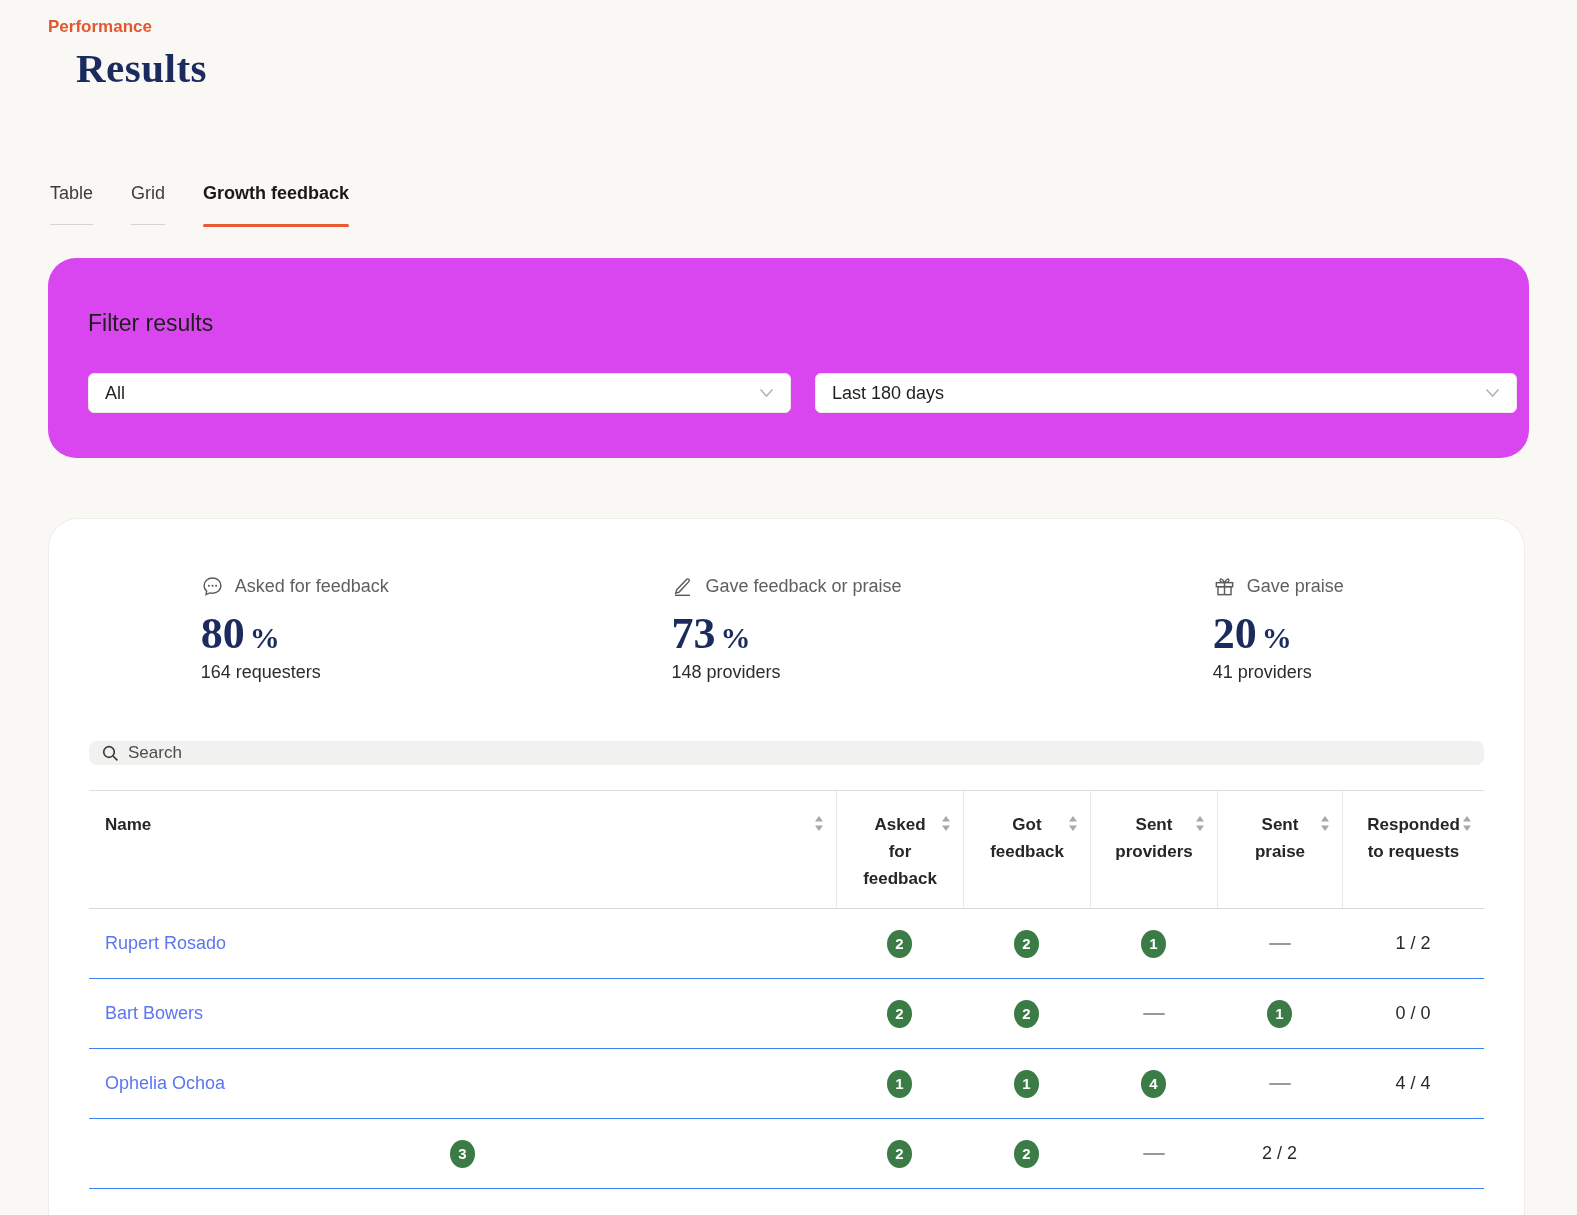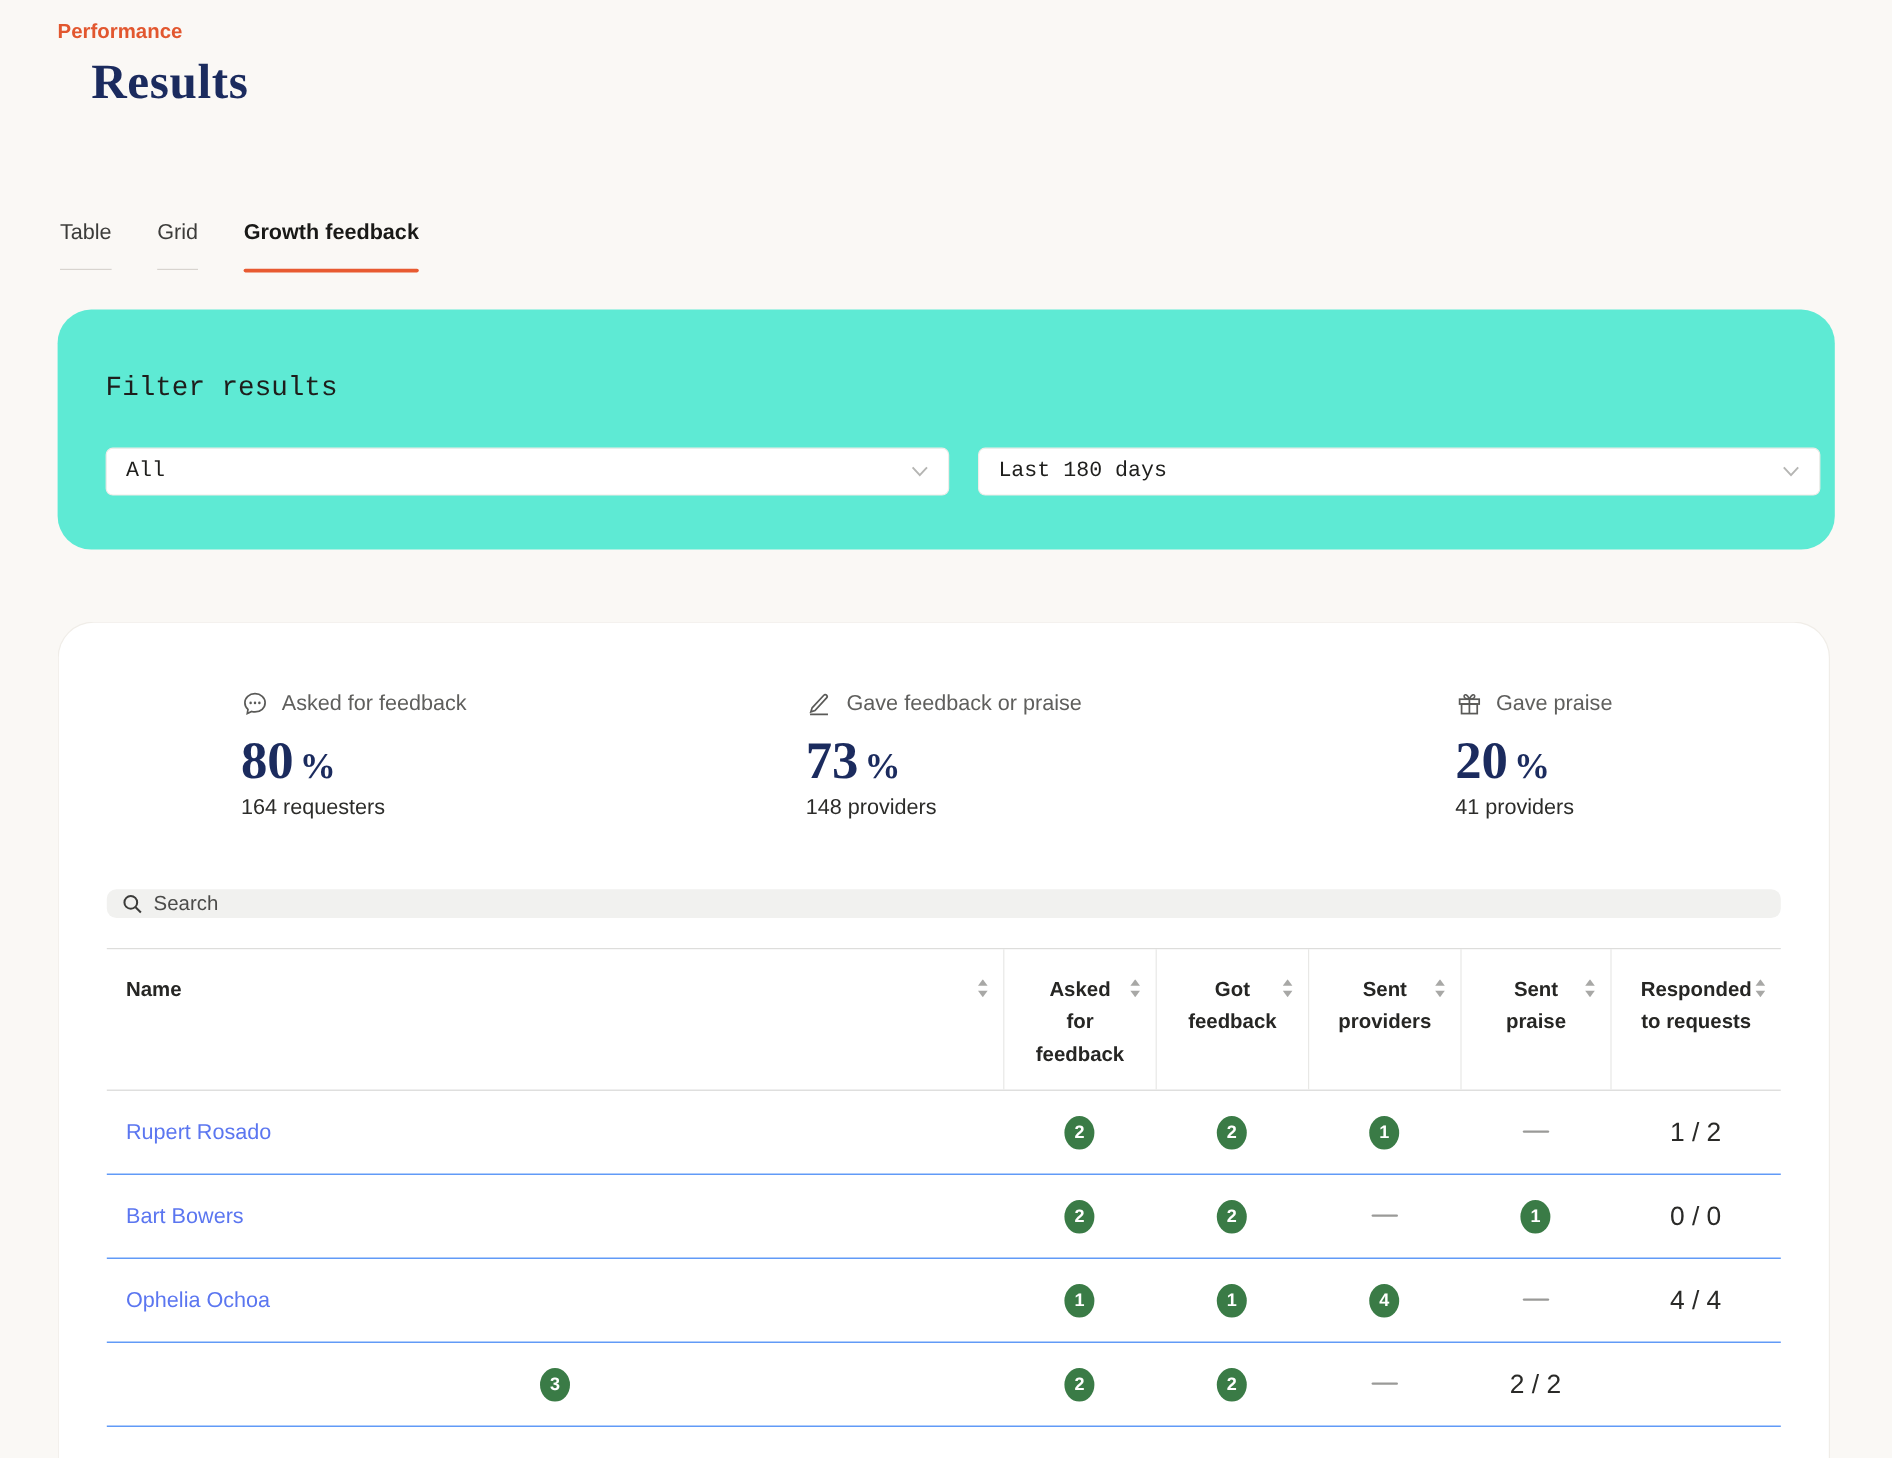--- a/index.html
+++ b/index.html
@@ -26,21 +26,21 @@
   .tabs { position:absolute; left:50px; top:183px; display:flex; gap:38px; }
   .tab { cursor:pointer; }
   .tab .tab-label { font-size:18px; color:#3c3c3a; display:block; padding-bottom:20px; }
   .tab .tab-underline { display:block; height:1px; background:#d8d4cf; }
   .tab.active .tab-label { font-weight:700; color:#191917; }
   .tab.active .tab-underline { height:3px; background:#e85a31; border-radius:2px; }
 
   
   .filter-card {
     position:absolute; left:48px; top:258px; width:1481px; height:200px;
-    background:#5eead4; border-radius:28px;font-family:Liberation Mono, monospace;
+    background:#d946ef; border-radius:28px;
   }
   .filter-title { position:absolute; left:40px; top:52px; font-size:23px; color:#1e1e1c; }
   .dropdown {
     position:absolute; top:115px; height:40px; background:#ffffff;
     border:1px solid #efece8; border-radius:6px;
     display:flex; align-items:center; justify-content:space-between;
     padding:0 16px; font-size:18px; color:#1f1f1d; cursor:pointer;gap:34px;
   }
   .dropdown.dd-1 { left:40px;  width:703px; }
   .dropdown.dd-2 { left:767px; width:702px; }
@@ -95,21 +95,21 @@
   }
   .td { text-align:center; }
   .td.name-cell { text-align:left; padding-left:16px; }
   .person-link { font-size:18px; color:#5b76f0; text-decoration:none; cursor:pointer; }
   .badge {
     display:inline-flex; align-items:center; justify-content:center;
     width:25px; height:28px; border-radius:50%;
     background:#3a7b46; color:#ffffff; font-size:15px; font-weight:700;
   }
   .dash { display:inline-block; width:22px; height:2px; background:#9a9a98; border-radius:1px; vertical-align:middle; }
-  .score { font-size:22px; color:#2a2a28;margin-top:16px; }
+  .score { font-size:18px; color:#2a2a28;margin-top:16px; }
 </style>
 </head>
 <body>
 
 <div class="page">
 
   <div class="breadcrumb">Performance</div>
   <h1 class="page-title">Results</h1>
 
   <div class="tabs">

